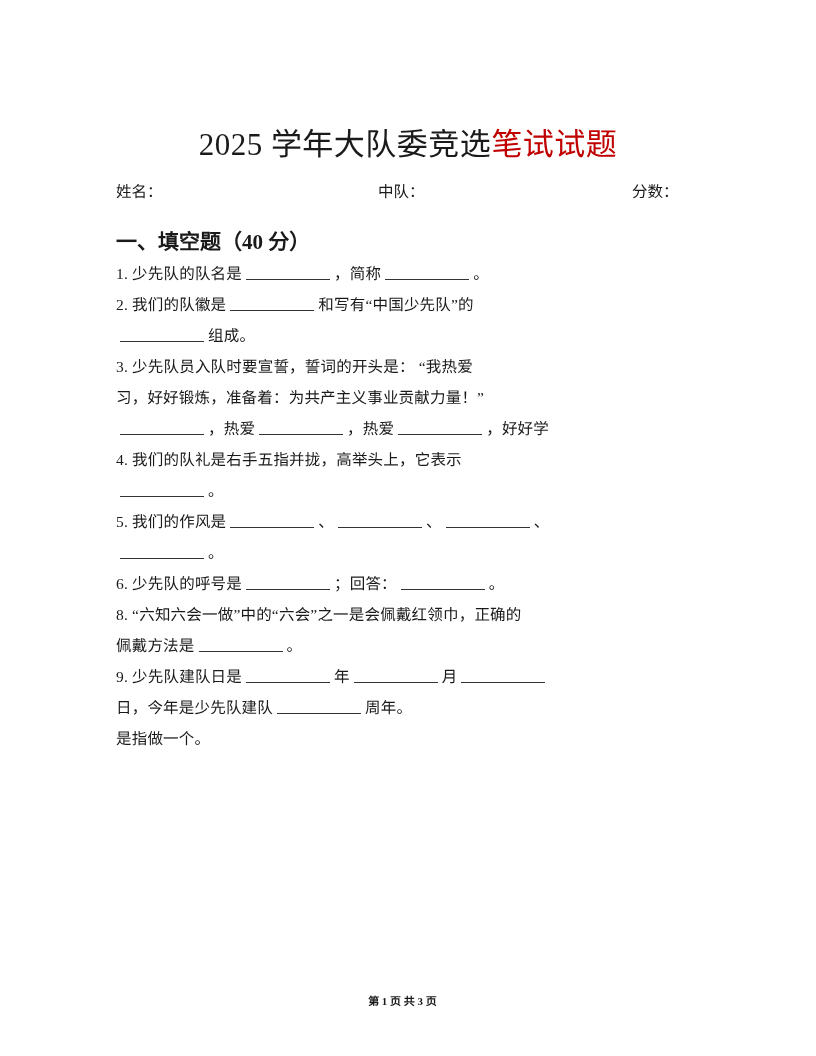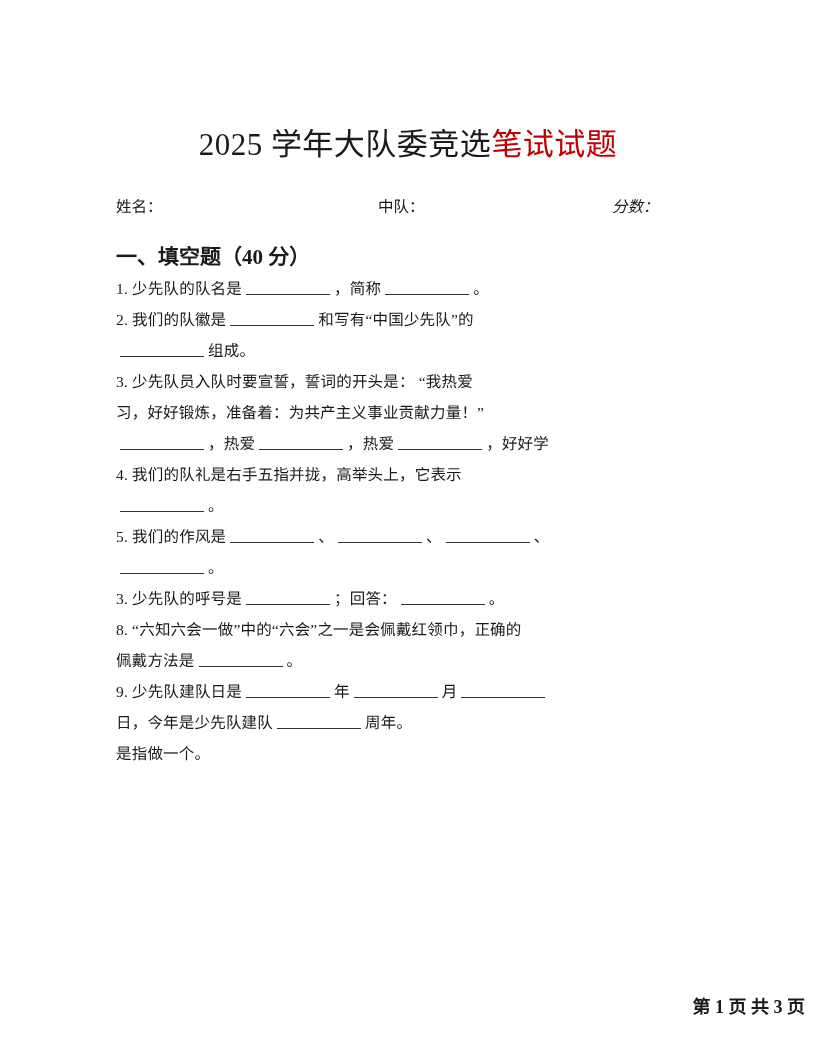--- a/index.html
+++ b/index.html
@@ -40,30 +40,30 @@
     font-weight: 400;
     line-height: 1.25;
     letter-spacing: 0.5px;
     white-space: nowrap;
   }
   .title-black { color: #1a1a1a; }
   .title-red   { color: #C00000; }
 
   
   .meta-row {
-    margin-top: 29px;
+    margin-top: 14px;
     position: relative;
     height: 26px;
     font-size: 15.5px;
     line-height: 26px;
   }
   .meta-row .meta-item { position: absolute; top: 0; white-space: nowrap; }
   .meta-name  { left: 0px; }
   .meta-class { left: 262px; }
-  .meta-score { left: 496px; font-style: italic; }
+  .meta-score { left: 516px; }
 
   
   .section-heading {
     margin-top: 22px;
     font-size: 21px;
     font-weight: bold;
     line-height: 1.5;
     white-space: nowrap;
   }
 
@@ -89,22 +89,22 @@
     margin: 0 4px;
   }
   .blank.w1 { width: 84px; }
 
   
   .footer {
     position: absolute;
     left: 0;
     right: 11px;
     top: 992px;
-    text-align: right;
-    font-size: 18px;
+    text-align: center;
+    font-size: 11px;
     font-weight: bold;
     color: #1a1a1a;
   }
 </style>
 </head>
 <body>
 
 <div class="page">
   <div class="content">
 
@@ -135,21 +135,21 @@
         </li>
         <li class="question">
           <span class="qline"><span>4. 我们的队礼是右手五指并拢，高举头上，它表示</span></span>
           <span class="qline"><span class="blank w1"></span><span>。</span></span>
         </li>
         <li class="question">
           <span class="qline"><span>5. 我们的作风是</span><span class="blank w1"></span><span>、</span><span class="blank w1"></span><span>、</span><span class="blank w1"></span><span>、</span></span>
           <span class="qline"><span class="blank w1"></span><span>。</span></span>
         </li>
         <li class="question">
-          <span class="qline"><span>3. 少先队的呼号是</span><span class="blank w1"></span><span>；回答：</span><span class="blank w1"></span><span>。</span></span>
+          <span class="qline"><span>6. 少先队的呼号是</span><span class="blank w1"></span><span>；回答：</span><span class="blank w1"></span><span>。</span></span>
         </li>
         <li class="question">
           <span class="qline"><span>8. “六知六会一做”中的“六会”之一是会佩戴红领巾，正确的</span></span>
           <span class="qline"><span>佩戴方法是</span><span class="blank w1"></span><span>。</span></span>
         </li>
         <li class="question">
           <span class="qline"><span>9. 少先队建队日是</span><span class="blank w1"></span><span>年</span><span class="blank w1"></span><span>月</span><span class="blank w1"></span></span>
           <span class="qline"><span>日，今年是少先队建队</span><span class="blank w1"></span><span>周年。</span></span>
         </li>
         <li class="question">

